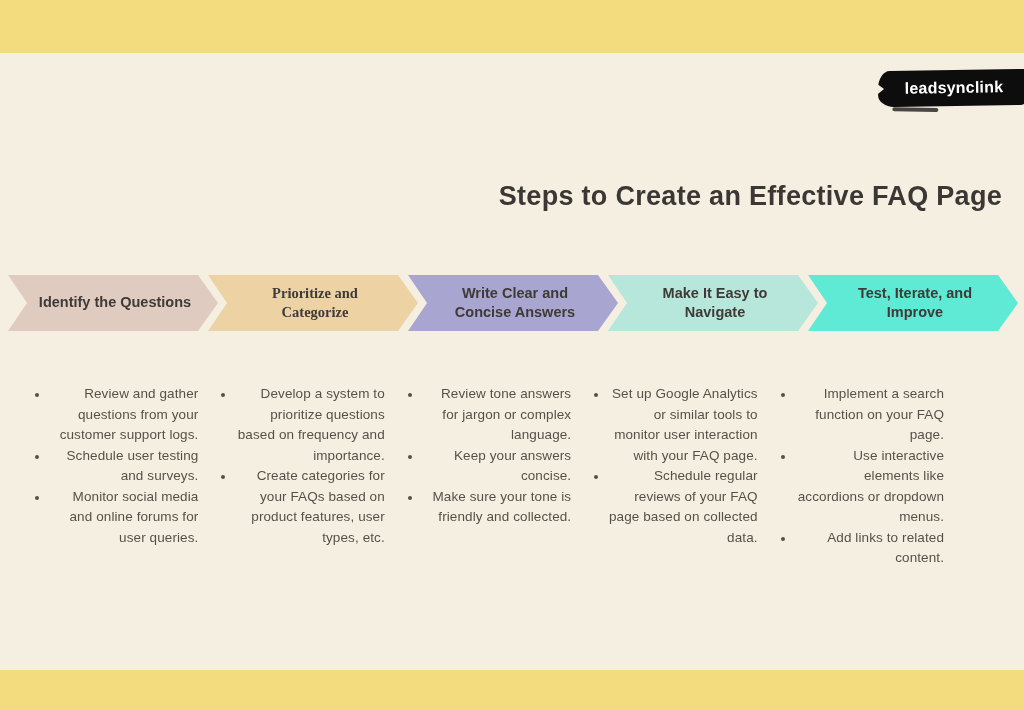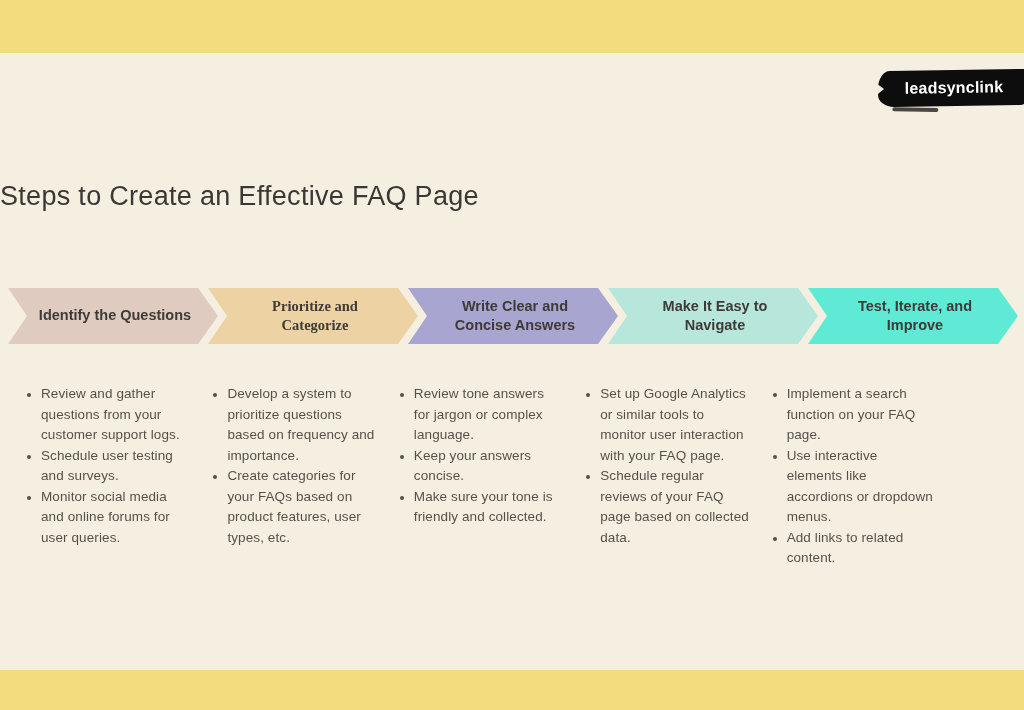--- a/index.html
+++ b/index.html
@@ -31,42 +31,42 @@
   .logo::after { 
     content:""; position:absolute; left:14px; bottom:-5px;
     width:46px; height:4px; background:#0d0d0d; opacity:.75;
     border-radius:2px; transform:rotate(2deg);
   }
   .logo span { color:#ffffff; font-size:16px; font-weight:bold; letter-spacing:.2px; }
 
   .title {
     position:absolute; top:181px; left:0; width:1024px;
     padding-right:22px;
-    text-align:left; color:#3b3734;
-    font-size:27px; font-weight:normal; letter-spacing:.3px;
+    text-align:right; color:#3b3734;
+    font-size:27px; font-weight:bold; letter-spacing:.3px;
   }
 
   
   .steps {
-    position:absolute; top:288px; left:8px; height:56px;
+    position:absolute; top:275px; left:8px; height:56px;
     display:flex;
   }
   .arrow {
     width:210px; height:56px; margin-right:-10px;
     clip-path:polygon(0 0, calc(100% - 20px) 0, 100% 50%,
                       calc(100% - 20px) 100%, 0 100%, 19px 50%);
     display:flex; align-items:center; justify-content:center;
     text-align:center; padding:0 26px 0 30px;
     color:#3e3a37; font-size:14.5px; font-weight:bold; line-height:1.32;
   }
 
   
   .cols {
-    position:absolute; top:384px; left:8px; width:948px;
-    display:flex; padding:0 8px;
+    position:absolute; top:384px; left:16px; width:948px;
+    display:flex; padding:0 8px;text-align:right;
   }
   .col { flex:1; padding:0 12px 0 8px; }
   .col ul { margin:0; padding-left:17px; list-style:disc; }
   .col li {
     color:#57504a; font-size:13.5px; line-height:20.5px;
     letter-spacing:.1px;
   }
   .col li::marker { color:#57504a; font-size:12px; }
 </style>
 </head>

